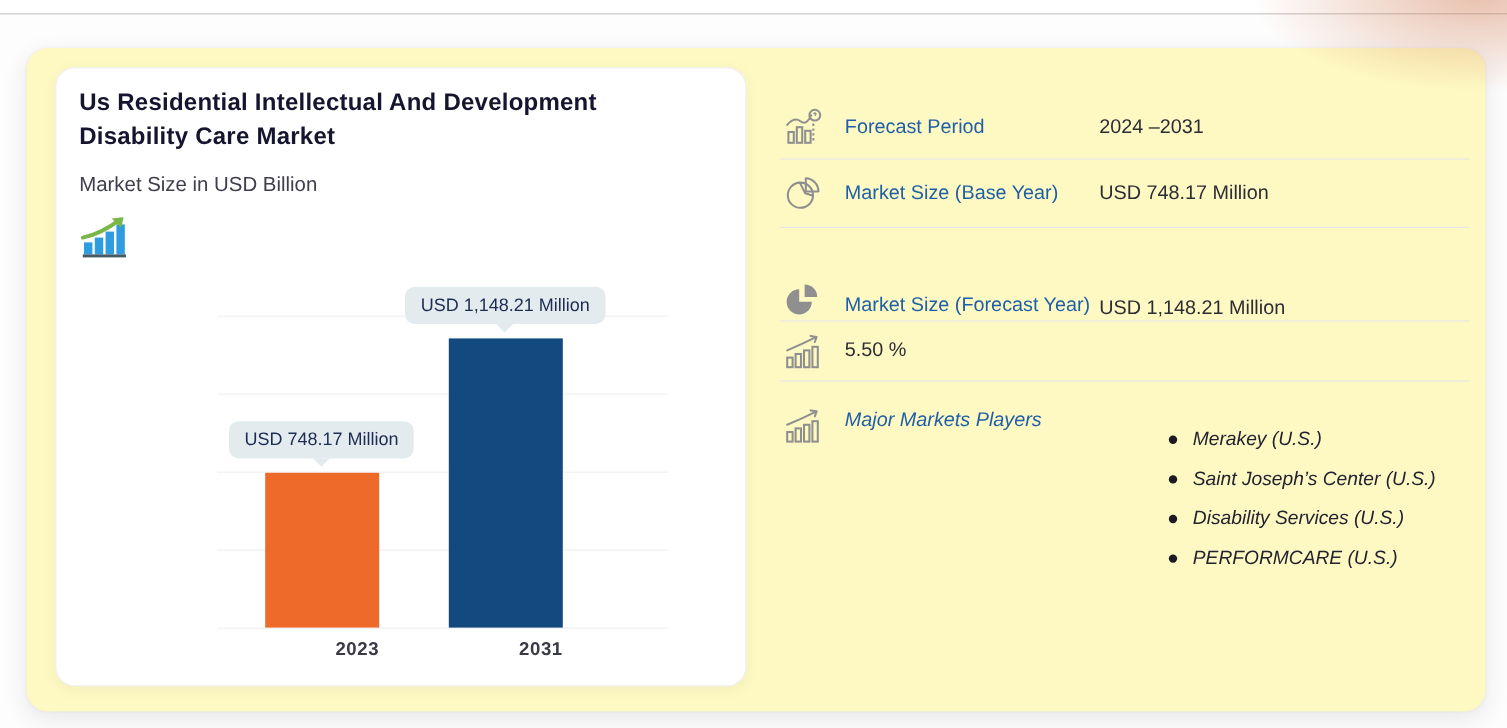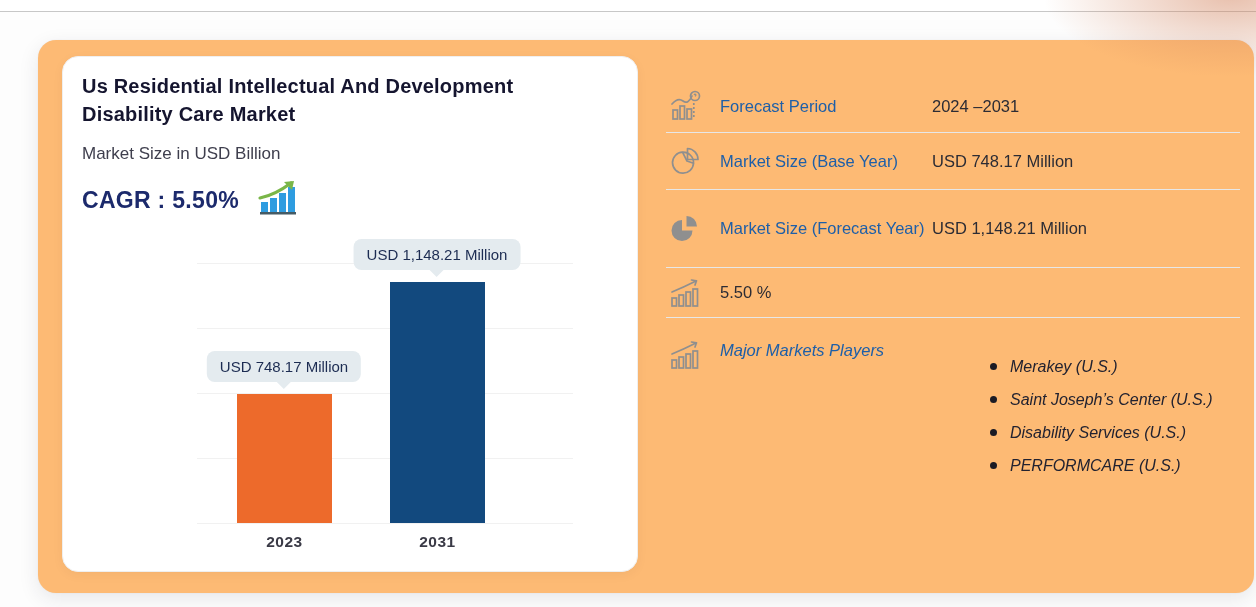--- a/index.html
+++ b/index.html
@@ -12,22 +12,22 @@
   .topbar{
     position:absolute;top:0;left:0;right:0;height:11px;
     background:#ffffff;border-bottom:1px solid #c7c7c7;z-index:2;
   }
   .corner-glow{
     position:absolute;top:-40px;right:-40px;width:260px;height:120px;
     background:radial-gradient(ellipse at 75% 30%, rgba(210,130,92,.50), rgba(210,130,92,0) 68%);
     pointer-events:none;z-index:3;
   }
   .outer-card{
-    position:absolute;left:38px;top:40px;width:1216px;height:553px;
-    background:#fdba74;border-radius:18px;
+    position:absolute;left:22px;top:40px;width:1216px;height:553px;
+    background:#fef9c3;border-radius:18px;
     box-shadow:0 6px 20px rgba(40,40,60,.10), 0 0 2px rgba(0,0,0,.05);
     z-index:1;
   }
   
   .inner-card{
     position:absolute;left:24px;top:16px;width:574px;height:514px;
     background:#ffffff;border:1px solid #efefef;border-radius:16px;
     box-shadow:0 3px 12px rgba(0,0,0,.045);
   }
   .title{
@@ -45,33 +45,33 @@
   .tip{
     position:absolute;transform:translateX(-50%);
     background:#e4ebef;color:#1c2c52;font-size:15px;
     padding:7px 13px;border-radius:8px;white-space:nowrap;
   }
   .tip::after{
     content:"";position:absolute;left:50%;transform:translateX(-50%);top:100%;
     border:7px solid transparent;border-top-color:#e4ebef;border-bottom:none;
   }
   .xlabel{
-    position:absolute;top:calc(100% + 9px);width:95px;text-align:center;
+    position:absolute;top:calc(100% + 9px);width:95px;text-align:right;
     font-size:15.5px;font-weight:bold;color:#3a3a46;letter-spacing:.5px;
   }
   
   .panel{position:absolute;left:628px;top:40px;width:574px;}
   .prow{display:flex;align-items:center;border-bottom:1px solid #e7e7e7;box-sizing:border-box;}
   .prow.last{border-bottom:none;align-items:flex-start;padding-top:20px;font-style:italic;}
   .ric{flex:0 0 38px;width:38px;margin-right:16px;display:flex;justify-content:center;}
   .rlabel{flex:0 0 212px;font-size:16.5px;color:#1e5fa8;line-height:1.5;}
   .rvalue{font-size:16.5px;color:#2c2c34;}
   .r1{height:53px;}
   .r2{height:57px;}
-  .r3{height:78px;}
+  .r3{height:78px;align-items:flex-end;}
   .r4{height:50px;}
   .players{list-style:none;margin:16px;padding:0;}
   .players li{
     position:relative;padding-left:62px;font-size:16px;color:#222230;
     line-height:25px;margin-bottom:8px;max-width:300px;
   }
   .players li::before{
     content:"";position:absolute;left:42px;top:9px;width:7px;height:7px;
     border-radius:50%;background:#1b1b24;
   }
@@ -81,21 +81,20 @@
 
 <div class="topbar"></div>
 <div class="corner-glow"></div>
 
 <div class="outer-card">
 
   <div class="inner-card">
     <div class="title">Us Residential Intellectual And Development Disability Care Market</div>
     <div class="subtitle">Market Size in USD Billion</div>
     <div class="cagr-row">
-      <span class="cagr">CAGR : 5.50%</span>
       <span>
         <svg width="42" height="36" viewBox="0 0 42 36">
           <rect x="4" y="22" width="7" height="10" fill="#2e9ce0"></rect>
           <rect x="13" y="18" width="7" height="14" fill="#2e9ce0"></rect>
           <rect x="22" y="13" width="7" height="19" fill="#2e9ce0"></rect>
           <rect x="31" y="7" width="7" height="25" fill="#2e9ce0"></rect>
           <rect x="3" y="32" width="36" height="2.5" fill="#455a64"></rect>
           <path d="M3 18 Q 18 15 34 3" fill="none" stroke="#7ab648" stroke-width="3.2" stroke-linecap="round"></path>
           <path d="M27 2 L37 1 L35 10 Z" fill="#7ab648"></path>
         </svg>

